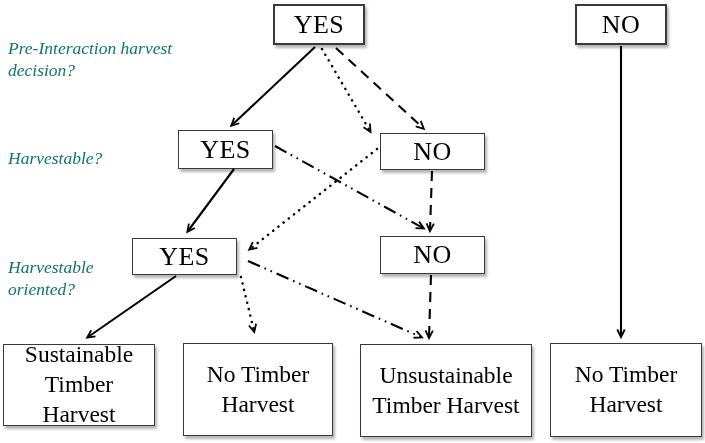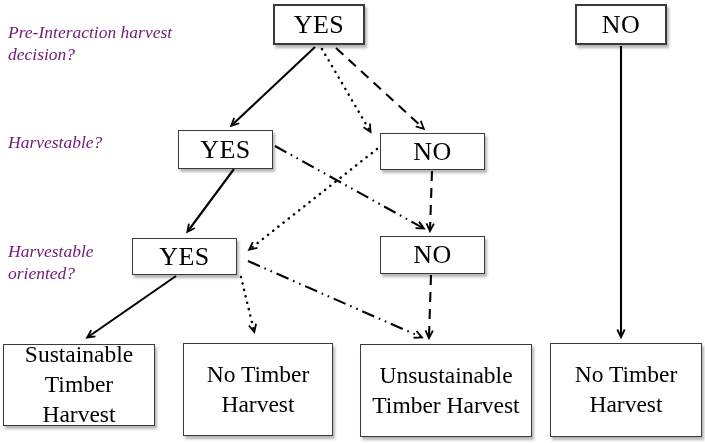--- a/index.html
+++ b/index.html
@@ -9,21 +9,22 @@
     height: 443px;
     background: #ffffff;
     overflow: hidden;
     font-family: "Liberation Serif", "DejaVu Serif", serif;
   }
   .qlabel {
     position: absolute;
     font-style: italic;
     font-size: 17.5px;
     line-height: 1.26;
-    color: #701a75;
+    color: #0f766e;
+    margin-top: 16px;
   }
   #label-pre  { left: 8px;  top: 21px;  width: 190px; }
   #label-harv { left: 8px;  top: 131px; width: 170px; }
   #label-sust { left: 8px;  top: 240px; width: 120px; }
 
   .node {
     position: absolute;
     box-sizing: border-box;
     background: #ffffff;
     border: 1.6px solid #3a3a3a;

